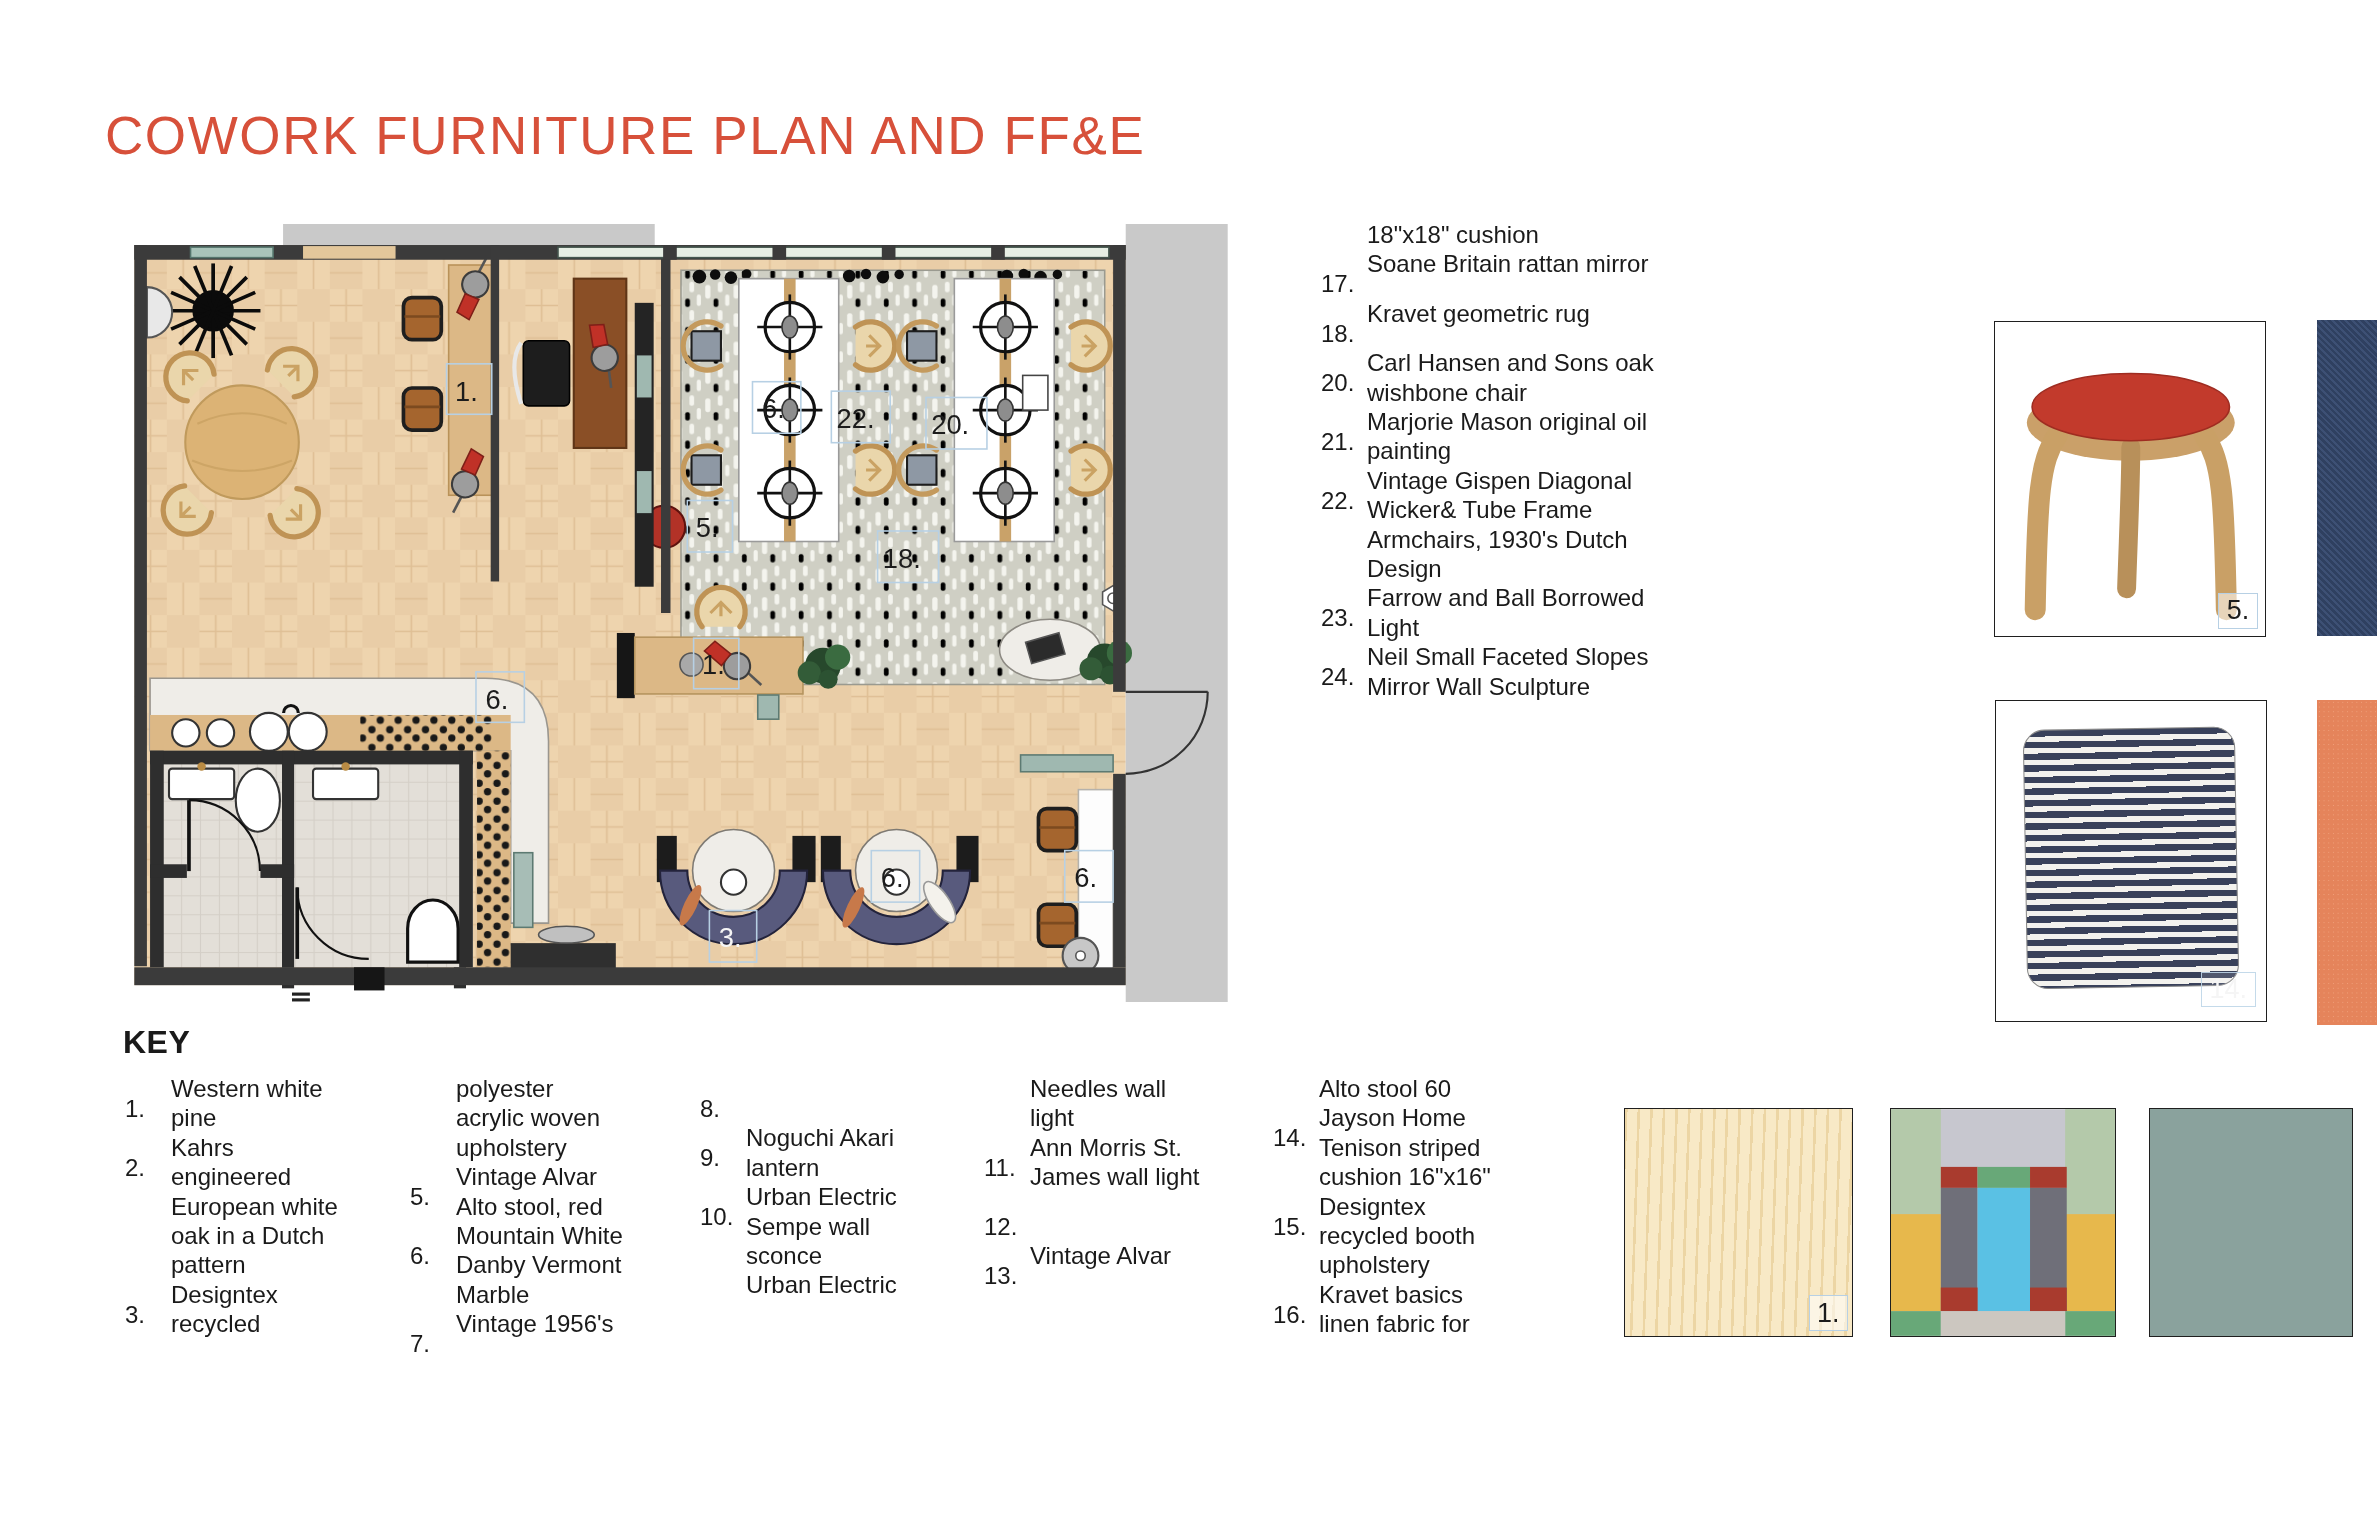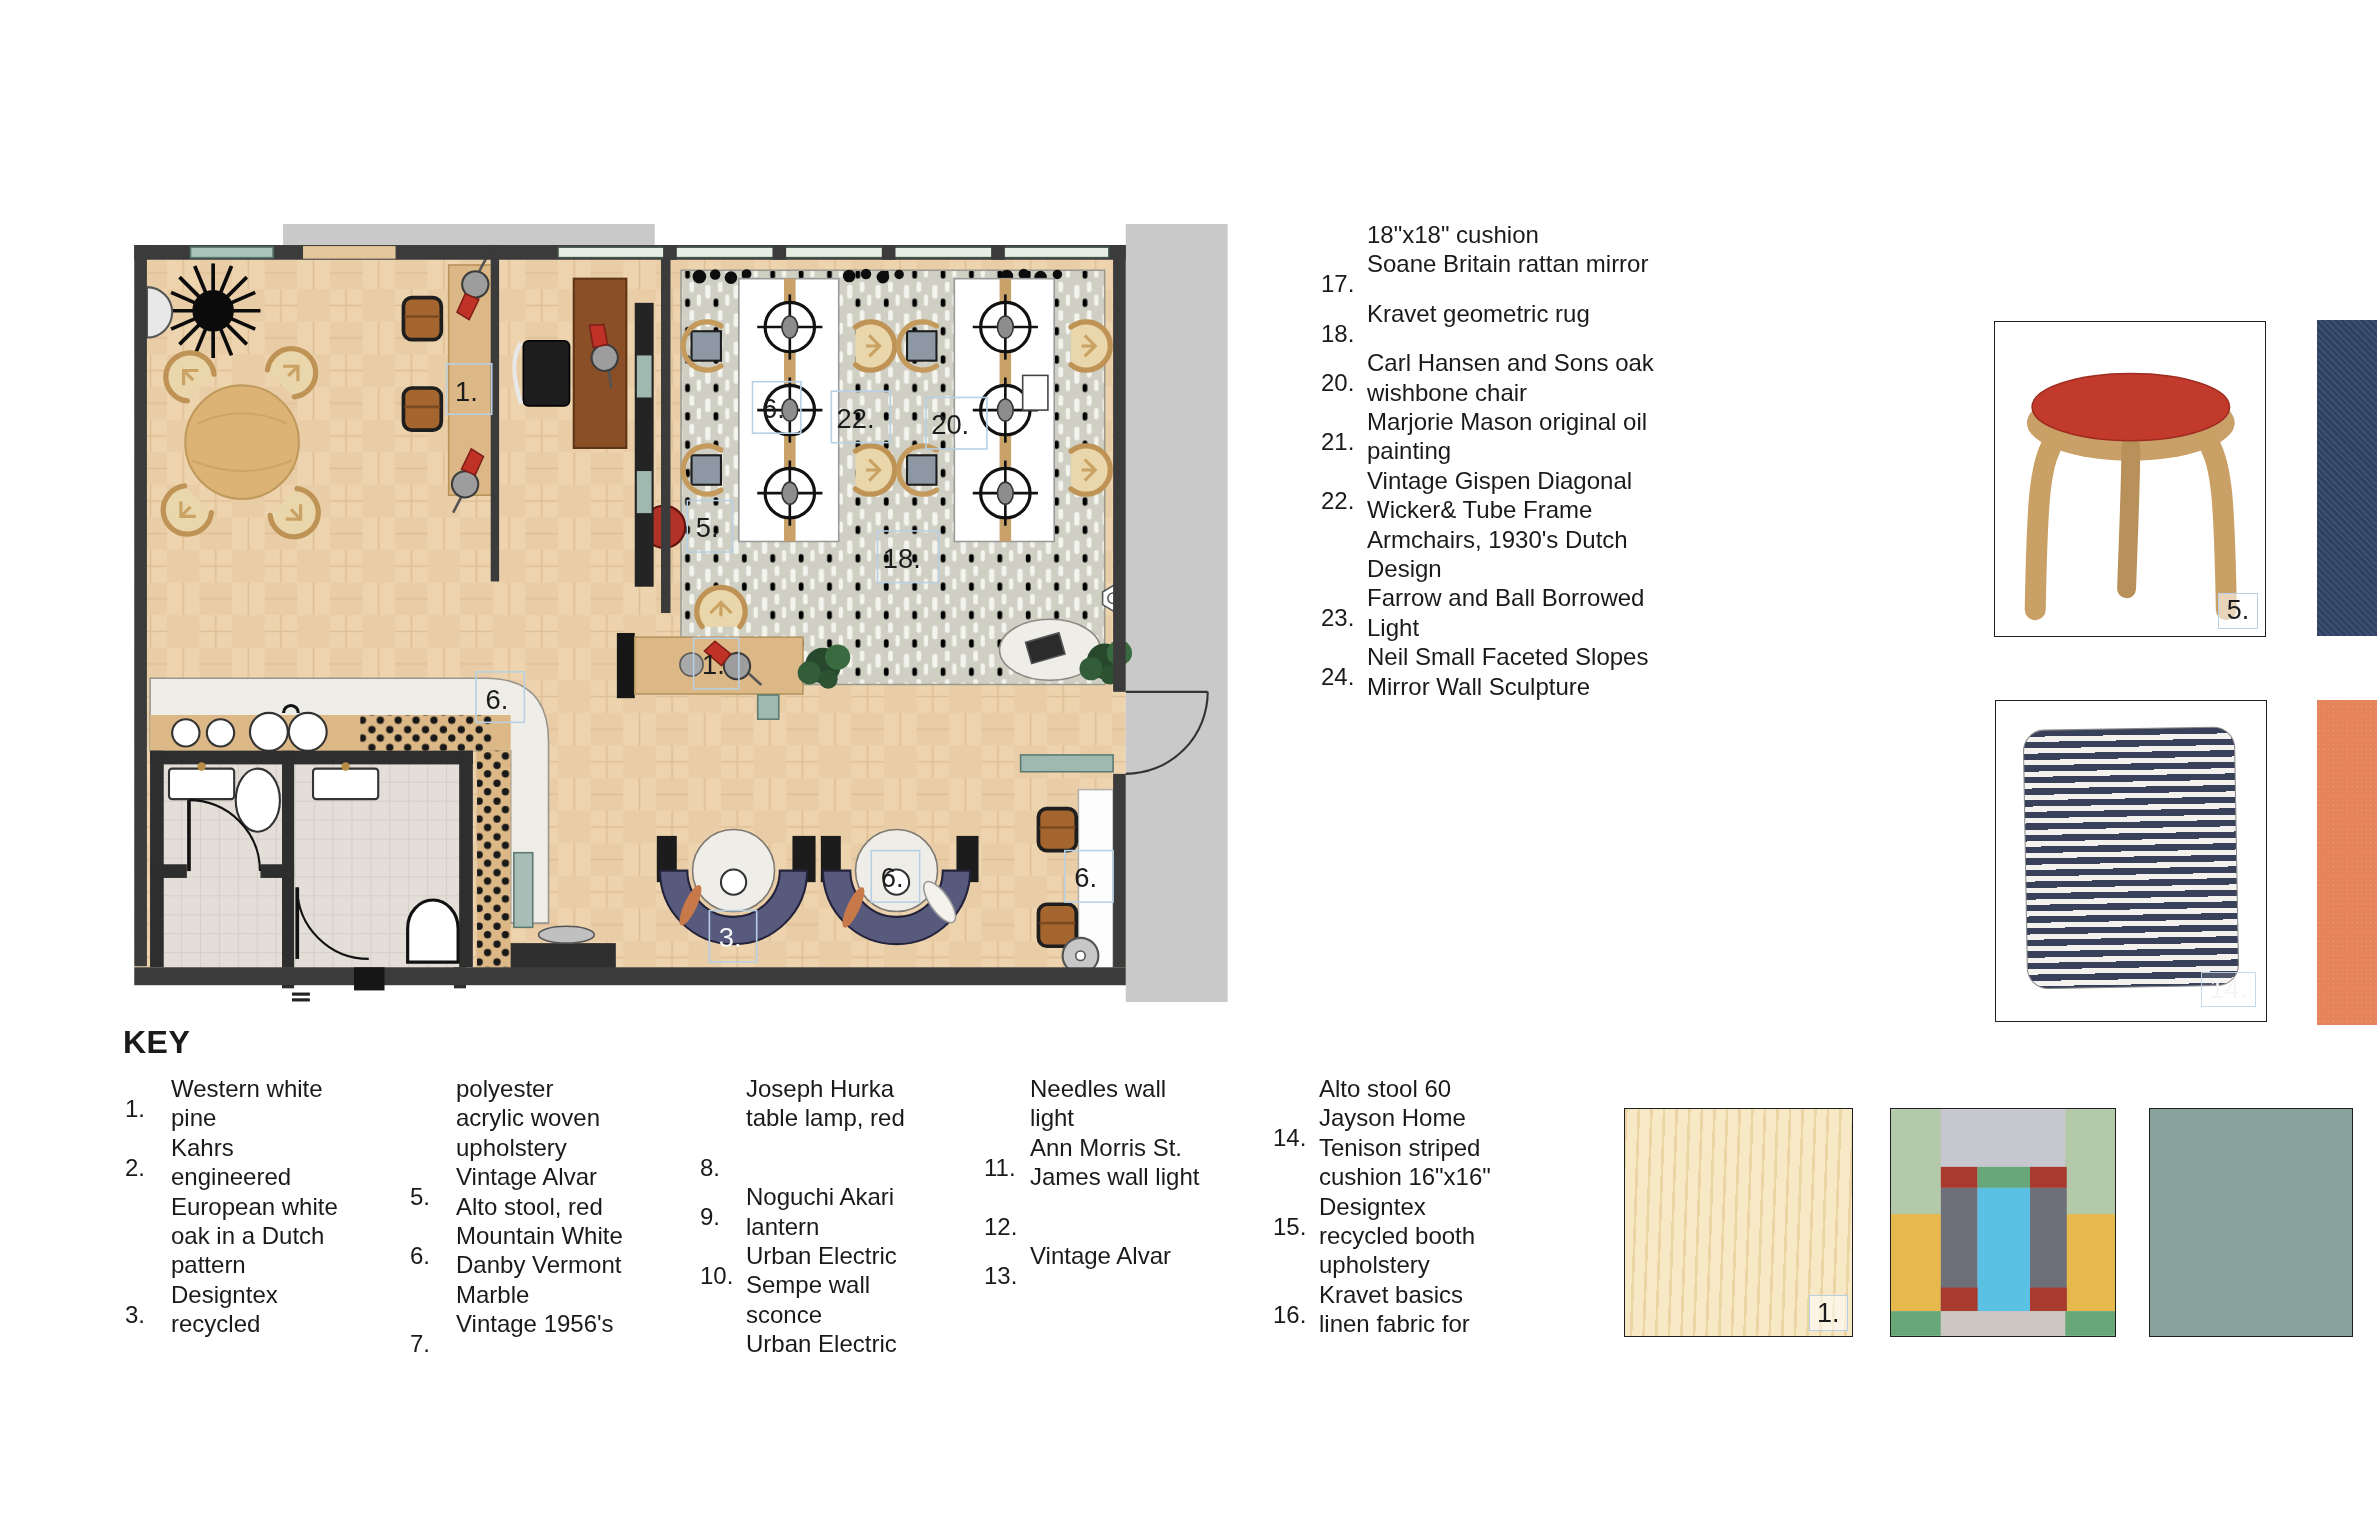--- a/index.html
+++ b/index.html
@@ -27,20 +27,21 @@
   .imglbl.light{color:#f5f5f5;background:rgba(255,255,255,0.12);border-color:rgba(190,214,232,0.9);}
   svg text.plbl{font-size:52px;fill:#1c1c1c;font-family:"Liberation Sans",sans-serif;}
   svg text.plbl.w{fill:#f5f5f5;}
   svg rect.pbox{fill:none;stroke:#b7d0e4;stroke-width:3;}
 </style>
 </head>
 <body>
 
 <div class="page">
 
+  <div class="title">COWORK FURNITURE PLAN AND FF&amp;E</div>
 
   <div class="plan-wrap">
   <svg viewBox="0 0 2080 1480" width="1094" height="778">
     <defs>
       <pattern id="parq" width="124" height="124" patternUnits="userSpaceOnUse">
         <rect width="124" height="124" fill="#e9cda7"></rect>
         <rect width="62" height="62" fill="#eed4ae"></rect>
         <rect x="62" y="62" width="62" height="62" fill="#eed4ae"></rect>
         <path d="M0 31h62M0 93h62M93 62v62M31 0v62" stroke="#dfbf95" stroke-width="3" fill="none"></path>
       </pattern>
@@ -413,25 +414,20 @@
 Marble</div>
       </div>
     <div class="li">
         <div class="num">7.</div>
         <div class="txt">Vintage 1956's</div>
       </div>
   </div>
 
   <div class="list kcol" id="kcol3" style="position:absolute;">
     <div class="li">
-        <div class="num"></div>
-        <div class="txt">Joseph Hurka
-table lamp, red</div>
-      </div>
-    <div class="li">
         <div class="num">8.</div>
         <div class="txt"></div>
       </div>
     <div class="li">
         <div class="num">9.</div>
         <div class="txt">Noguchi Akari
 lantern</div>
       </div>
     <div class="li">
         <div class="num">10.</div>

